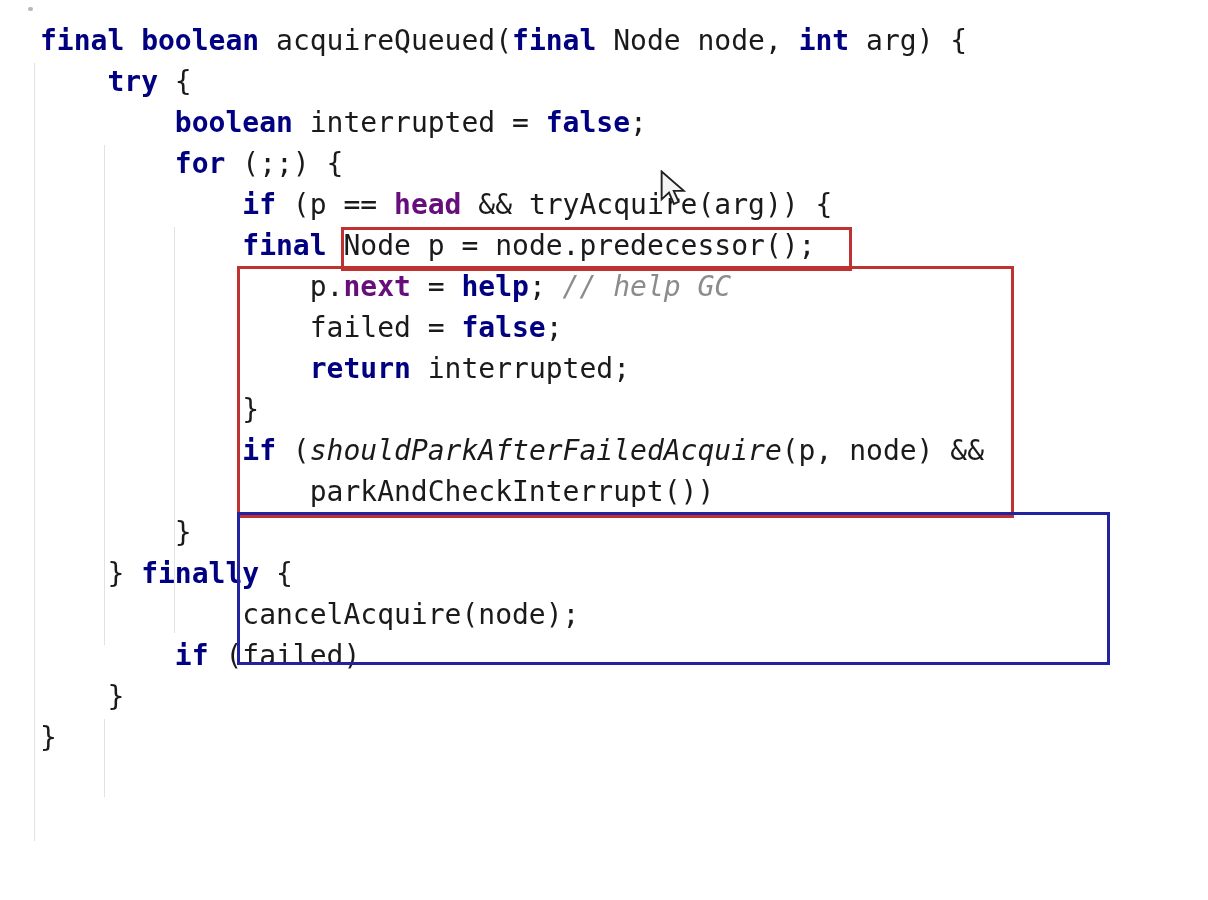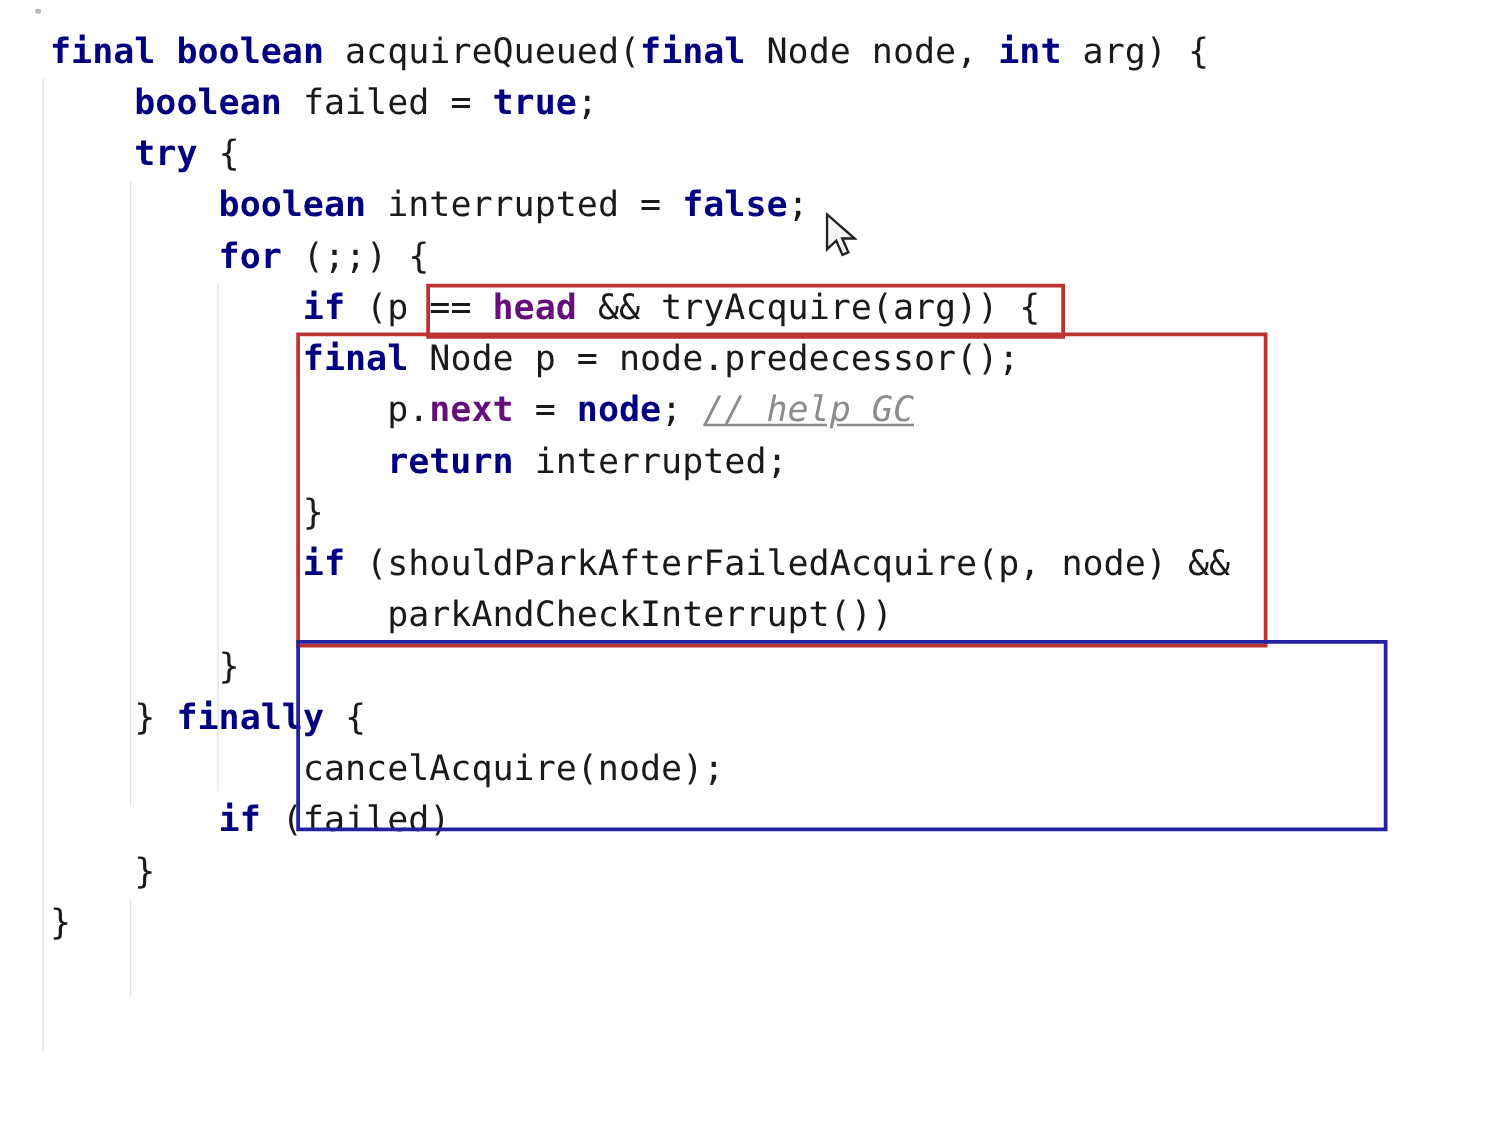--- a/index.html
+++ b/index.html
@@ -27,22 +27,22 @@
     font-size: 28px;
     white-space: pre;
     padding-left: 40px;
     color: #1a1a1a;
   }
   .line.hl {
     background: var(--c-highlight_line, #fbf4dd);
   }
   .kw { color: var(--c-keyword, #000080); font-weight: bold; }
   .fd { color: var(--c-field, #660E7A); font-weight: bold; }
-  .cm { color: var(--c-comment, #8c8c8c); font-style: italic; text-decoration: underline; }
-  .it { }
+  .cm { color: var(--c-comment, #8c8c8c); font-style: italic; }
+  .it { font-style: italic; }
   .indent-guide {
     position: absolute;
     width: 1px;
     background: #e2e2e2;
   }
   .ann-box {
     position: absolute;
     border-style: solid;
     border-width: 3px;
     background: transparent;
@@ -69,27 +69,27 @@
 
   <div class="indent-guide" style="left:34px;  top:63px;  height:778px;"></div>
   <div class="indent-guide" style="left:104px; top:145px; height:500px;"></div>
   <div class="indent-guide" style="left:104px; top:719px; height:78px;"></div>
   <div class="indent-guide" style="left:174px; top:227px; height:406px;"></div>
 
   <div class="artifact-mark"></div>
 
   <div class="code-area">
       <div class="line"><span class="kw">final</span><span> </span><span class="kw">boolean</span><span> acquireQueued(</span><span class="kw">final</span><span> Node node, </span><span class="kw">int</span><span> arg) {</span></div>
-      <div class="line"><span>    </span><span class="kw">boolean</span><span> failed = </span><span class="kw">true</span><span>;</span></div>
       <div class="line"><span>    </span><span class="kw">try</span><span> {</span></div>
       <div class="line"><span>        </span><span class="kw">boolean</span><span> interrupted = </span><span class="kw">false</span><span>;</span></div>
       <div class="line"><span>        </span><span class="kw">for</span><span> (;;) {</span></div>
       <div class="line"><span>            </span><span class="kw">if</span><span> (p == </span><span class="fd">head</span><span> &amp;&amp; tryAcquire(arg)) {</span></div>
       <div class="line"><span>            </span><span class="kw">final</span><span> Node p = node.predecessor();</span></div>
-      <div class="line"><span>                p.</span><span class="fd">next</span><span> = </span><span class="kw">node</span><span>; </span><span class="cm">// help GC</span></div>
+      <div class="line"><span>                p.</span><span class="fd">next</span><span> = </span><span class="kw">help</span><span>; </span><span class="cm">// help GC</span></div>
+      <div class="line"><span>                failed = </span><span class="kw">false</span><span>;</span></div>
       <div class="line"><span>                </span><span class="kw">return</span><span> interrupted;</span></div>
       <div class="line"><span>            }</span></div>
       <div class="line"><span>            </span><span class="kw">if</span><span> (</span><span class="it">shouldParkAfterFailedAcquire</span><span>(p, node) &amp;&amp;</span></div>
       <div class="line"><span>                parkAndCheckInterrupt())</span></div>
       <div class="line"><span>        }</span></div>
       <div class="line"><span>    } </span><span class="kw">finally</span><span> {</span></div>
       <div class="line"><span>            cancelAcquire(node);</span></div>
       <div class="line"><span>        </span><span class="kw">if</span><span> (failed)</span></div>
       <div class="line"><span>    }</span></div>
       <div class="line"><span>}</span></div>

